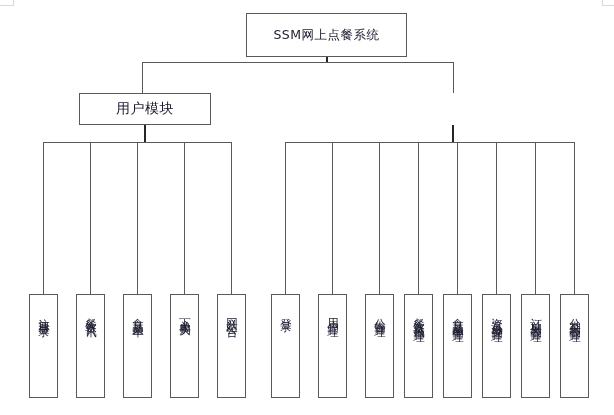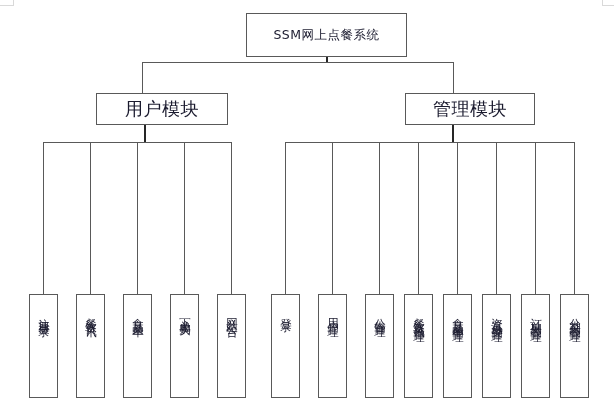--- a/index.html
+++ b/index.html
@@ -29,23 +29,22 @@
     display: flex;
     align-items: center;
     justify-content: center;
     color: #1a1a2e;
   }
   .node.root {
     font-size: 12.5px;
     letter-spacing: 0.5px;
   }
   .node.module {
-    font-size: 18px;
+    font-size: 14px;
     letter-spacing: 0.5px;
-    margin-left: 17px;
   }
   .node.leaf {
     font-size: 11.5px;
     line-height: 1.12;
     padding-top: 14px;
     align-items: flex-start;
   }
   .vtext {
     writing-mode: vertical-rl;
     text-orientation: upright;
@@ -90,23 +89,20 @@
 
   <div class="ln h" style="left:142px; top:62px; width:312px;"></div>
 
   <div class="ln v" style="left:142px; top:62px; height:31px;"></div>
   <div class="ln v" style="left:453px; top:62px; height:31px;"></div>
 
   <div class="node module" id="module-user" style="left: 79px; top: 93px; width: 132px; height: 32px;">
     <span>用户模块</span>
   </div>
 
-  <div class="node module" id="module-admin" style="left: 388px; top: 93px; width: 130px; height: 32px;">
-    <span>管理模块</span>
-  </div>
 
   <div class="ln thick-v" style="left:144px; top:125px; height:17px;"></div>
   <div class="ln thick-v" style="left:452px; top:125px; height:17px;"></div>
 
   <div class="ln h" style="left:43px; top:142px; width:189px;"></div>
   <div class="ln v" style="left:43px;  top:142px; height:152px;"></div>
   <div class="ln v" style="left:90px;  top:142px; height:152px;"></div>
   <div class="ln v" style="left:137px; top:142px; height:152px;"></div>
   <div class="ln v" style="left:184px; top:142px; height:152px;"></div>
   <div class="ln v" style="left:231px; top:142px; height:152px;"></div>

